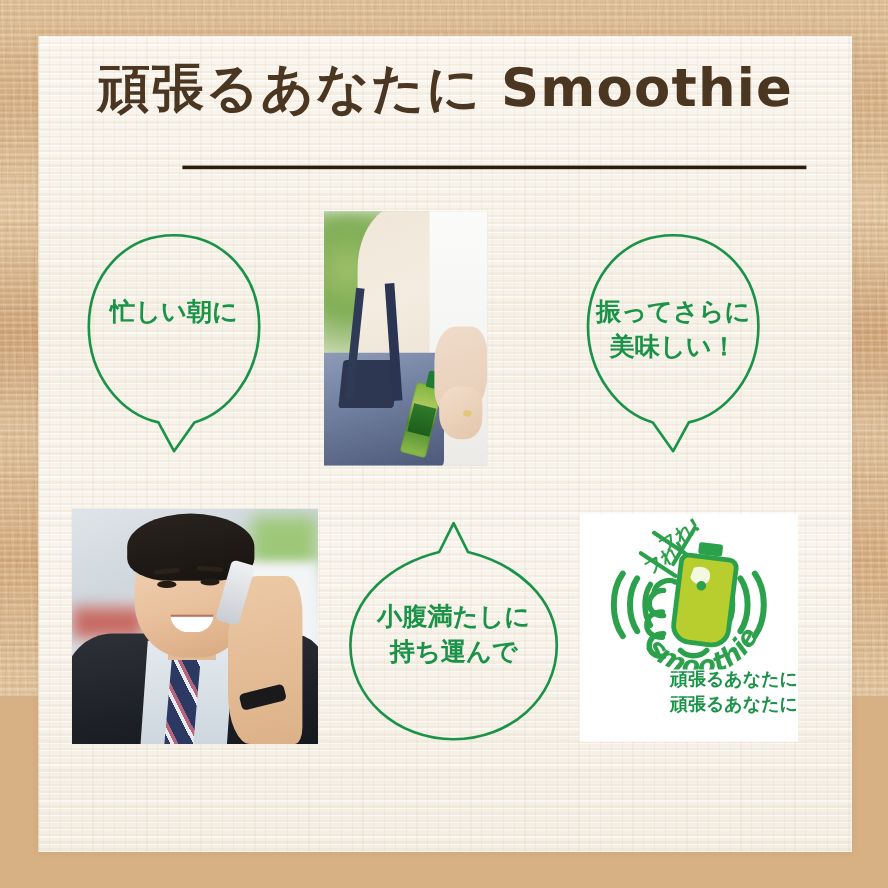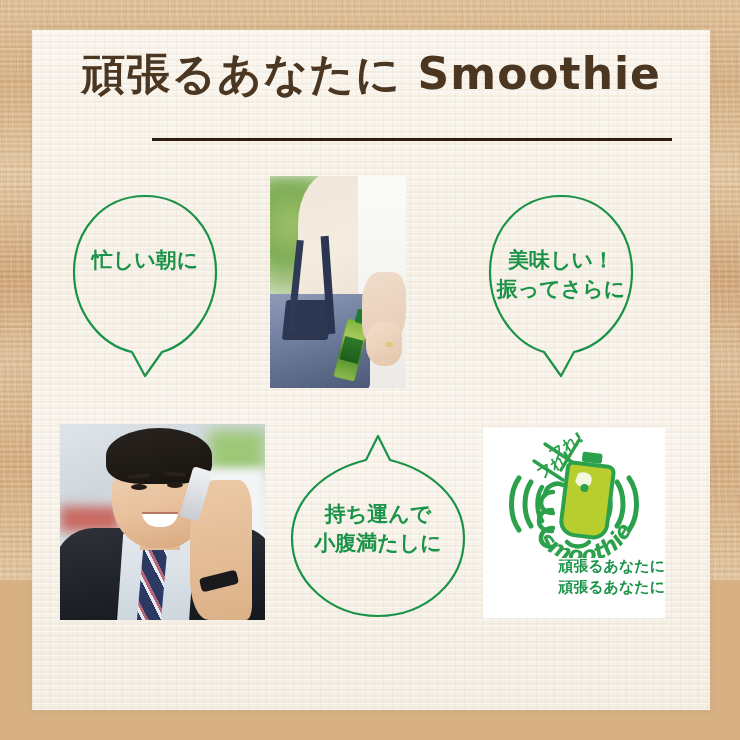--- a/index.html
+++ b/index.html
@@ -198,22 +198,22 @@
       <div class="hand"></div>
       <div class="ring"></div>
     </div>
   </div>
 
   <div class="bubble b2">
     <svg width="150" height="188" viewBox="0 0 150 188">
       <path d="M75 4 C117 4 146 38 146 80 C146 121 119 153 88 160 L75 184 L58 160 C30 152 4 120 4 80 C4 38 33 4 75 4 Z" fill="none" stroke="#1a9348" stroke-width="2.2" stroke-linejoin="round"></path>
     </svg>
     <div class="bubble-text">
+      <div>振ってさらに</div>
       <div>美味しい！</div>
-      <div>振ってさらに</div>
     </div>
   </div>
 
   <div class="photo photo-bottom">
     <div class="p2">
       <div class="bg-red"></div>
       <div class="bg-green"></div>
       <div class="bg-white"></div>
       <div class="suit"></div>
       <div class="shirt"></div>
@@ -230,22 +230,22 @@
       <div class="phone"></div>
       <div class="watch"></div>
     </div>
   </div>
 
   <div class="bubble b3">
     <svg width="180" height="188" viewBox="0 0 180 188">
       <path d="M90 4 L102 28 C142 38 176 66 176 106 C176 150 137 184 90 184 C43 184 4 150 4 106 C4 66 38 38 78 28 Z" fill="none" stroke="#1a9348" stroke-width="2.2" stroke-linejoin="round"></path>
     </svg>
     <div class="bubble-text">
+      <div>小腹満たしに</div>
       <div>持ち運んで</div>
-      <div>小腹満たしに</div>
     </div>
   </div>
 
   <div class="logo-card">
     <svg class="logo-mark" viewBox="0 0 182 128">
 
       <g stroke="#2aa14a" fill="none" stroke-linecap="round">
         <path d="M36 48 C26 62 26 86 36 100" stroke-width="5"></path>
         <path d="M48 52 C40 64 40 84 48 96" stroke-width="5"></path>
         <path d="M59 57 C53 66 53 82 59 91" stroke-width="4.5"></path>

